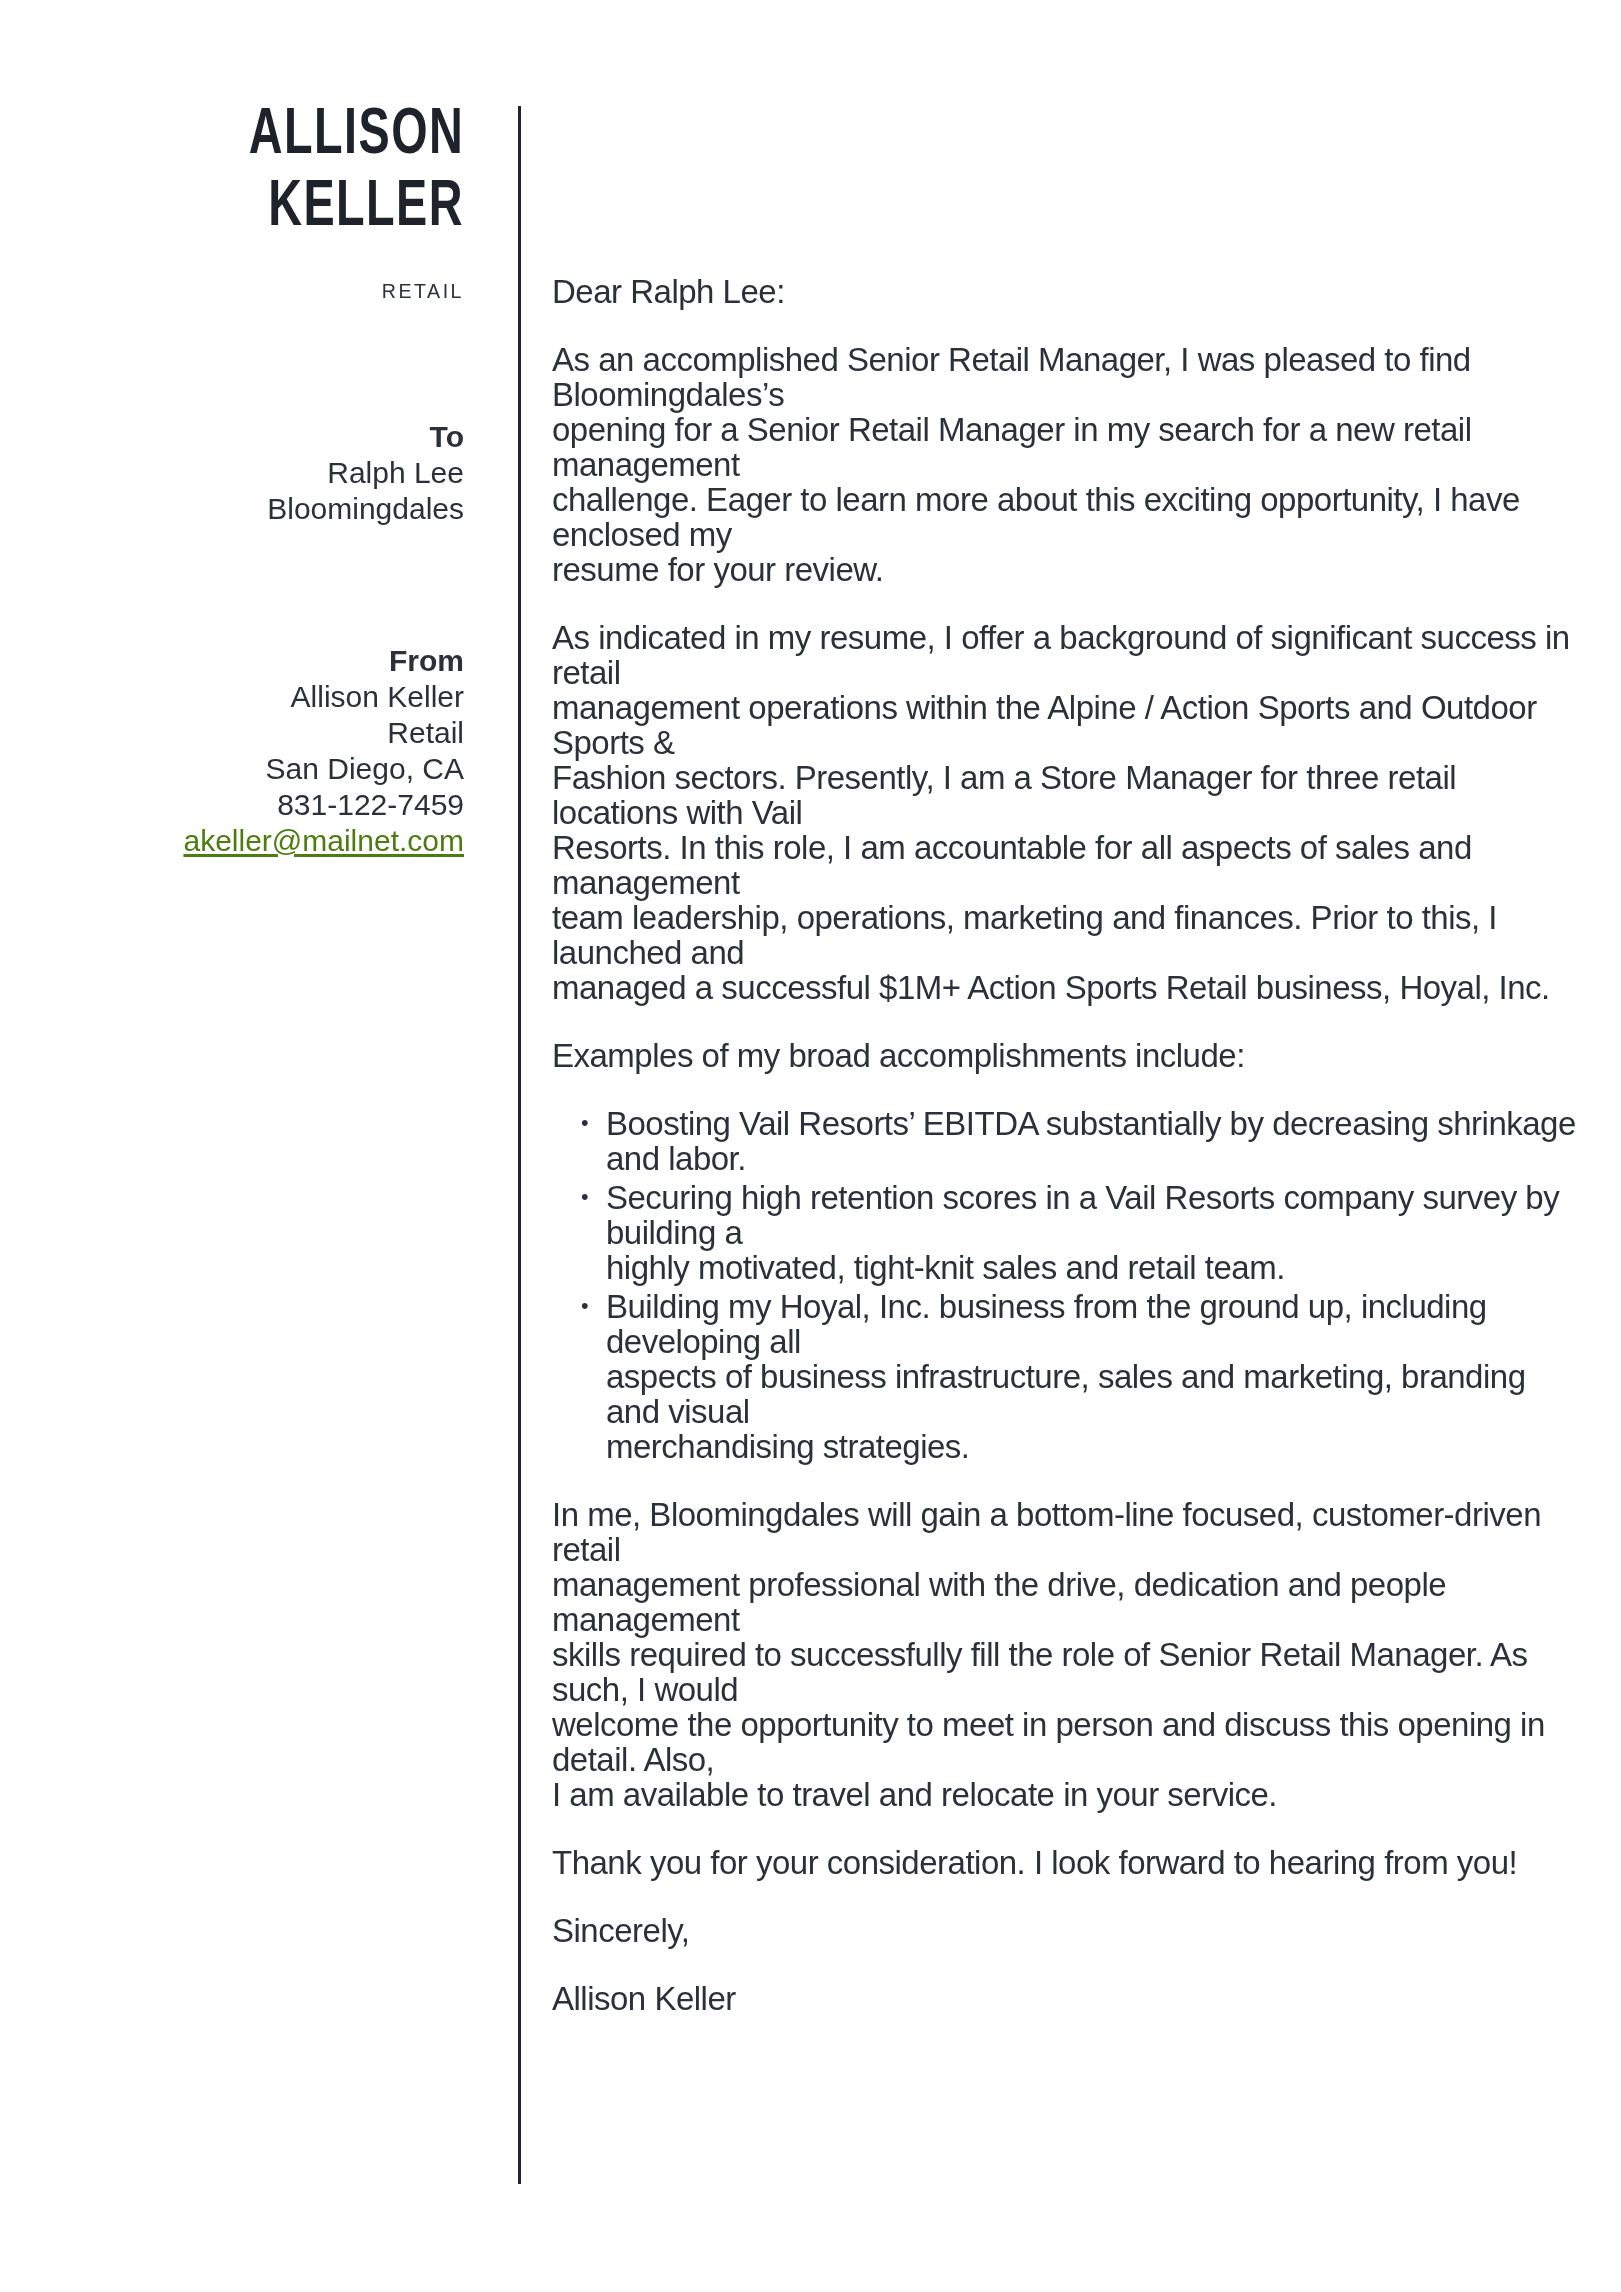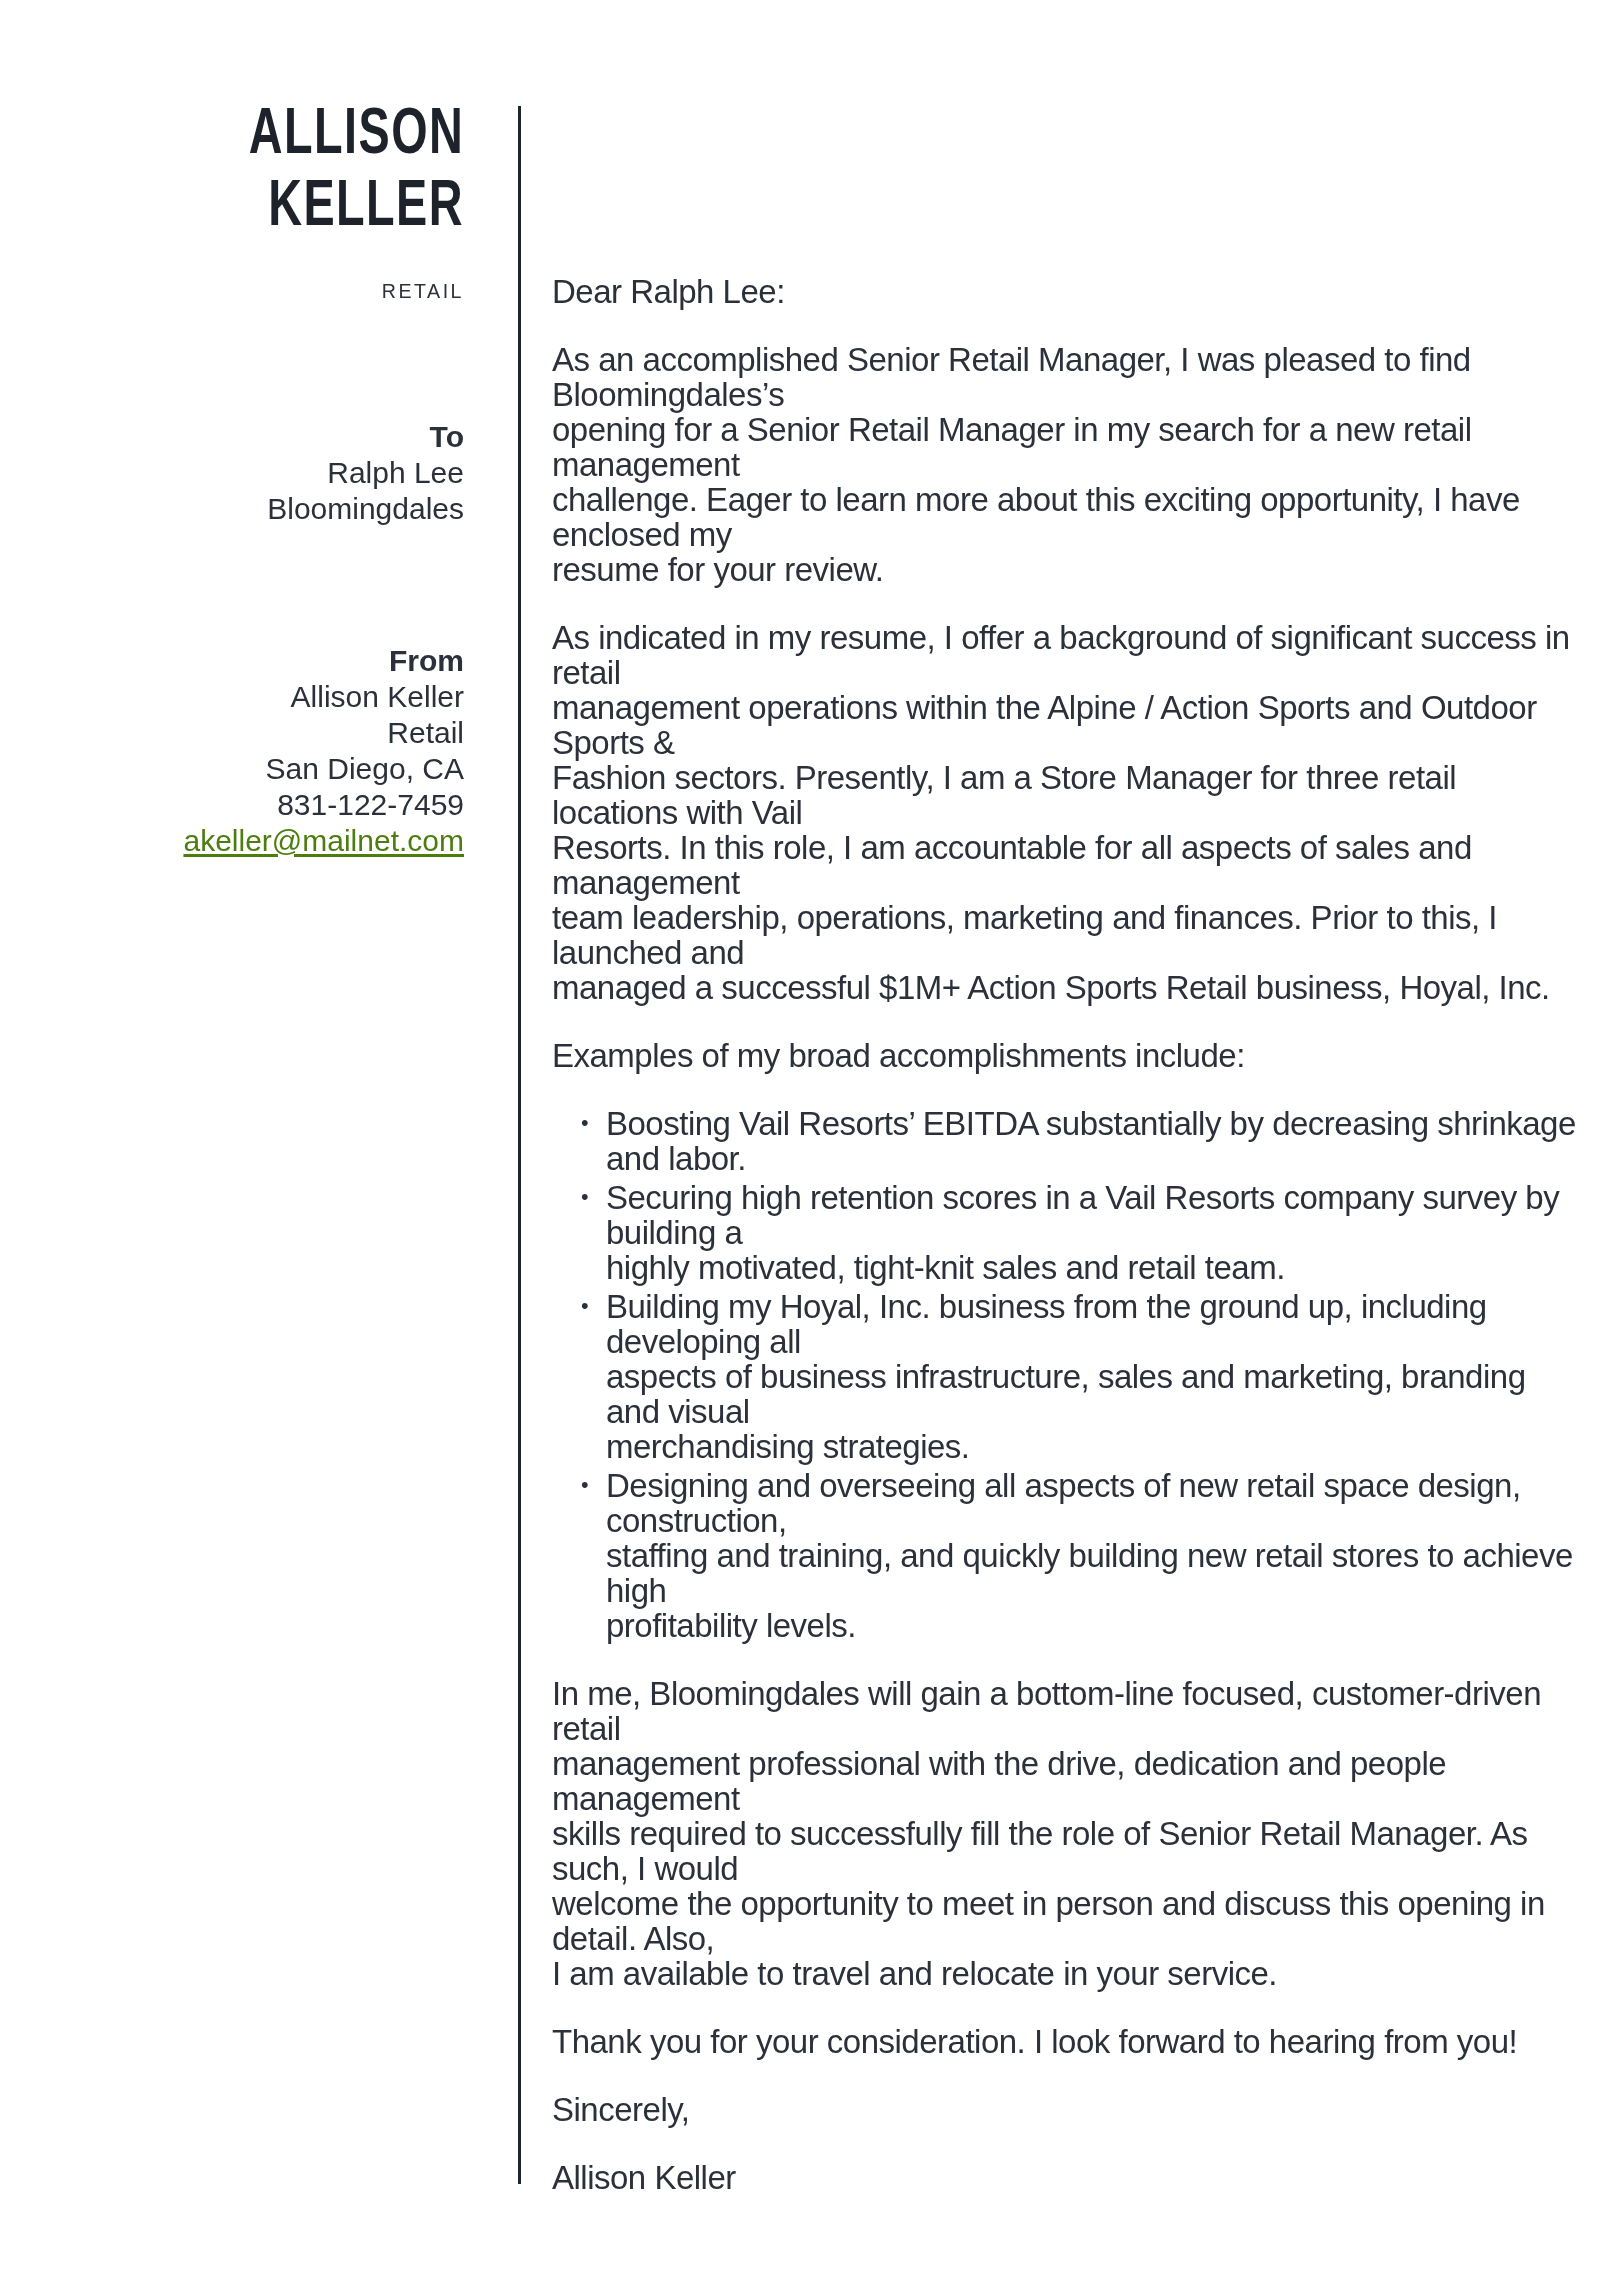--- a/index.html
+++ b/index.html
@@ -88,23 +88,20 @@
 team leadership, operations, marketing and finances. Prior to this, I launched and
 managed a successful $1M+ Action Sports Retail business, Hoyal, Inc.</p>
     <p>Examples of my broad accomplishments include:</p>
     <ul>
       <li>Boosting Vail Resorts’ EBITDA substantially by decreasing shrinkage and labor.</li>
       <li>Securing high retention scores in a Vail Resorts company survey by building a
 highly motivated, tight-knit sales and retail team.</li>
       <li>Building my Hoyal, Inc. business from the ground up, including developing all
 aspects of business infrastructure, sales and marketing, branding and visual
 merchandising strategies.</li>
-      <li>Designing and overseeing all aspects of new retail space design, construction,
-staffing and training, and quickly building new retail stores to achieve high
-profitability levels.</li>
     </ul>
     <p>In me, Bloomingdales will gain a bottom-line focused, customer-driven retail
 management professional with the drive, dedication and people management
 skills required to successfully fill the role of Senior Retail Manager. As such, I would
 welcome the opportunity to meet in person and discuss this opening in detail. Also,
 I am available to travel and relocate in your service.</p>
     <p>Thank you for your consideration. I look forward to hearing from you!</p>
     <p class="sig">Sincerely,</p>
     <p class="sig">Allison Keller</p>
   </div>

